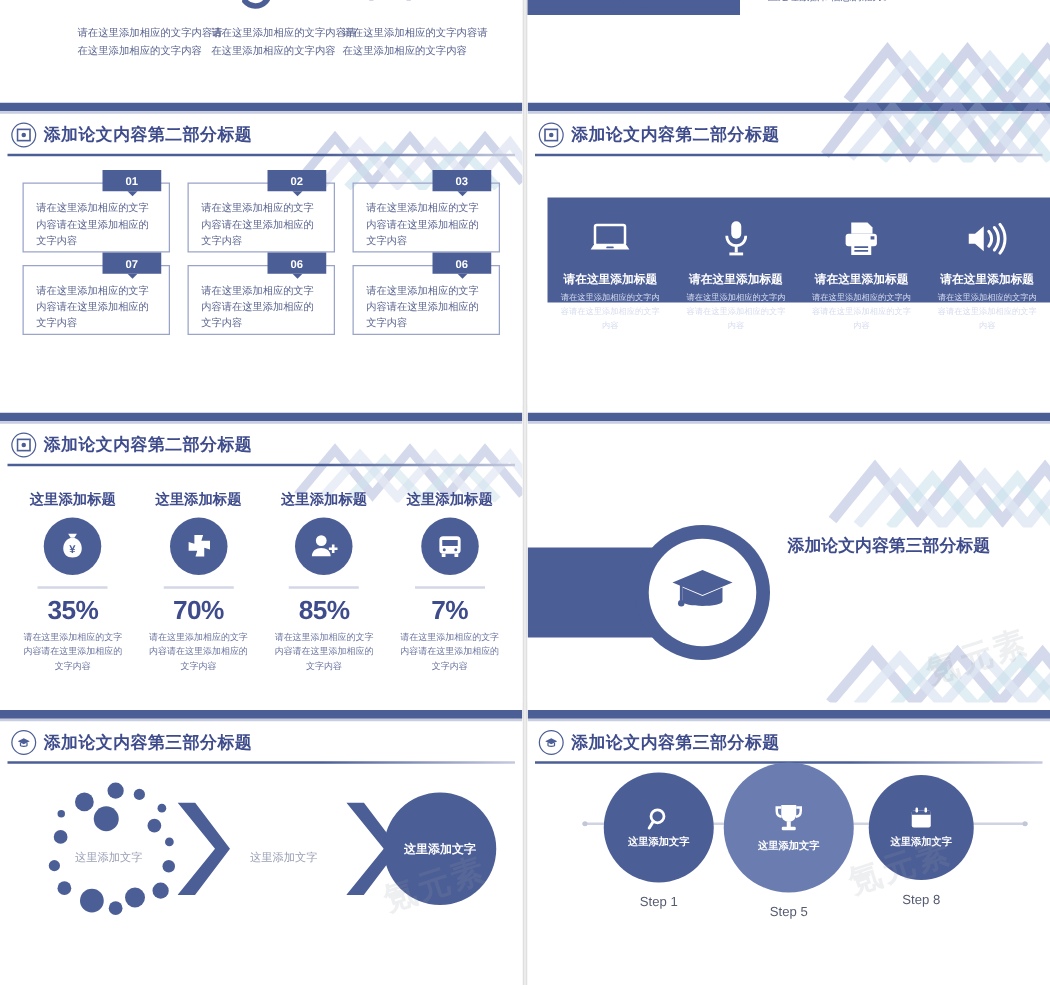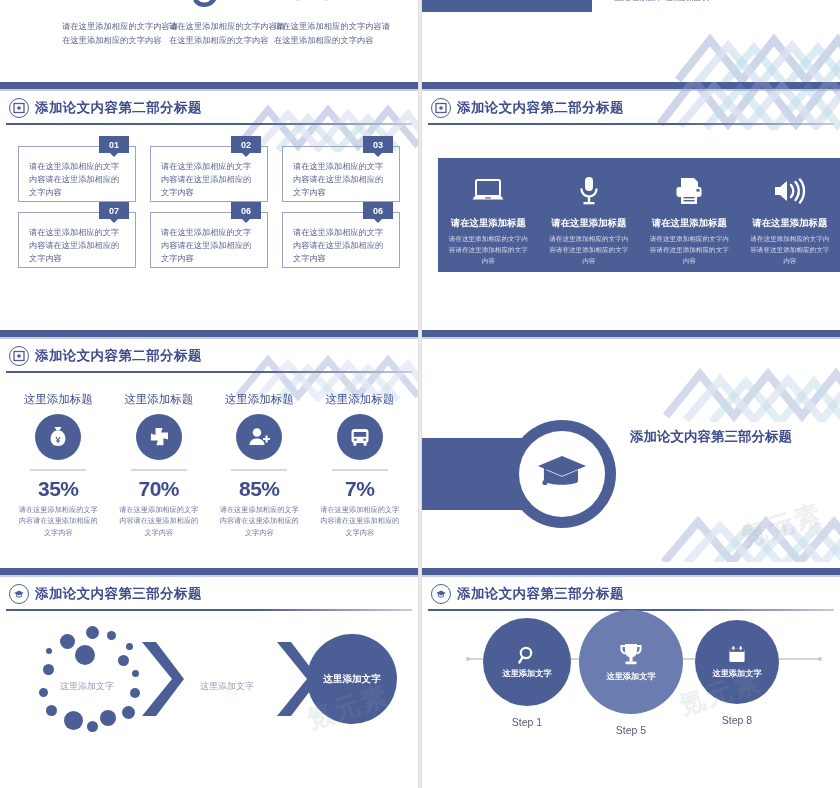--- a/index.html
+++ b/index.html
@@ -34,30 +34,30 @@
 
   
   .capA{ position:absolute; top:0; left:0; width:418px; height:82px; overflow:hidden; }
   .capA .ic{ position:absolute; top:-22px; width:46px; height:46px; }
   .capA .tx{ position:absolute; top:20px; width:120px; font-size:8.3px; line-height:1.65;
              color:#5a6490; text-align:left; }
 
   
   .cards{ position:absolute; display:grid; grid-template-columns:repeat(3,1fr); gap:10px 14px; }
   .card{ position:relative; border:1px solid #9aa4c8; height:56px; padding:13px 9px 6px 10px; }
-  .card .num{ position:absolute; top:-11px; right:6px; width:30px; height:17px; background:#4c5e96;
+  .card .num{ position:absolute; top:-11px; right:6px; width:47px; height:17px; background:#4c5e96;
               color:#fff; font-size:9px; font-weight:bold; display:flex; align-items:center; justify-content:center; }
   .card .num:after{ content:""; position:absolute; bottom:-4px; left:50%; margin-left:-4px;
                     border-left:4px solid transparent; border-right:4px solid transparent; border-top:4px solid #4c5e96; }
   .card .ctx{ font-size:8.2px; line-height:1.6; color:#5a6490; }
 
   
   .stats{ position:absolute; display:flex; }
   .stat{ width:25%; text-align:center; }
-  .stat .sh{ font-size:11.5px; font-weight:normal; color:#3f4c8c; }
+  .stat .sh{ font-size:11.5px; font-weight:bold; color:#3f4c8c; }
   .stat .circ{ width:46px; height:46px; border-radius:50%; background:#4c5e96; margin:7px auto 0;
                display:flex; align-items:center; justify-content:center; }
   .stat .rule{ width:56px; height:1.5px; background:#d3d7e6; margin:9px auto 6px; }
   .stat .pc{ font-size:21px; font-weight:bold; color:#3f4c8c; letter-spacing:-.5px; }
   .stat .sd{ font-size:7.2px; line-height:1.6; color:#6c75a0; width:84px; margin:3px auto 0; }
 
   
   .band{ position:absolute; background:#4c5e96; display:flex; align-items:flex-start; }
   .bitem{ width:25%; text-align:center; padding-top:15px; }
   .bitem .bic{ height:36px; display:flex; align-items:center; justify-content:center; }
@@ -351,21 +351,21 @@
         <div class="hline"></div>
         <div class="hico">
           <svg width="12" height="12" viewBox="0 0 12 12">
               <rect x="1" y="1.5" width="10" height="9" fill="none" stroke="#4c5e96" stroke-width="1.3"></rect>
               <circle cx="6" cy="6" r="1.8" fill="#4c5e96"></circle>
             </svg>
         </div>
         <div class="htitle">添加论文内容第二部分标题</div>
       </div>
 
-      <div class="band" style="left:0;right:0;top:76px;height:114px;margin-left:16px;">
+      <div class="band" style="left:0;right:0;top:76px;height:84px;margin-left:16px;">
         <div class="bitem">
           <div class="bic">
             <svg width="34" height="26" viewBox="0 0 34 26">
                 <rect x="5" y="2" width="24" height="16" rx="1.4" fill="none" stroke="#fff" stroke-width="2"></rect>
                 <path d="M1.5 21.5h31l-2.4-3.5H3.9z" fill="#fff"></path>
                 <rect x="14" y="19.2" width="6" height="1.4" rx=".7" fill="#4c5e96"></rect>
               </svg>
           </div>
           <div class="bt">请在这里添加标题</div>
           <div class="bd">请在这里添加相应的文字内容请在这里添加相应的文字内容</div>

